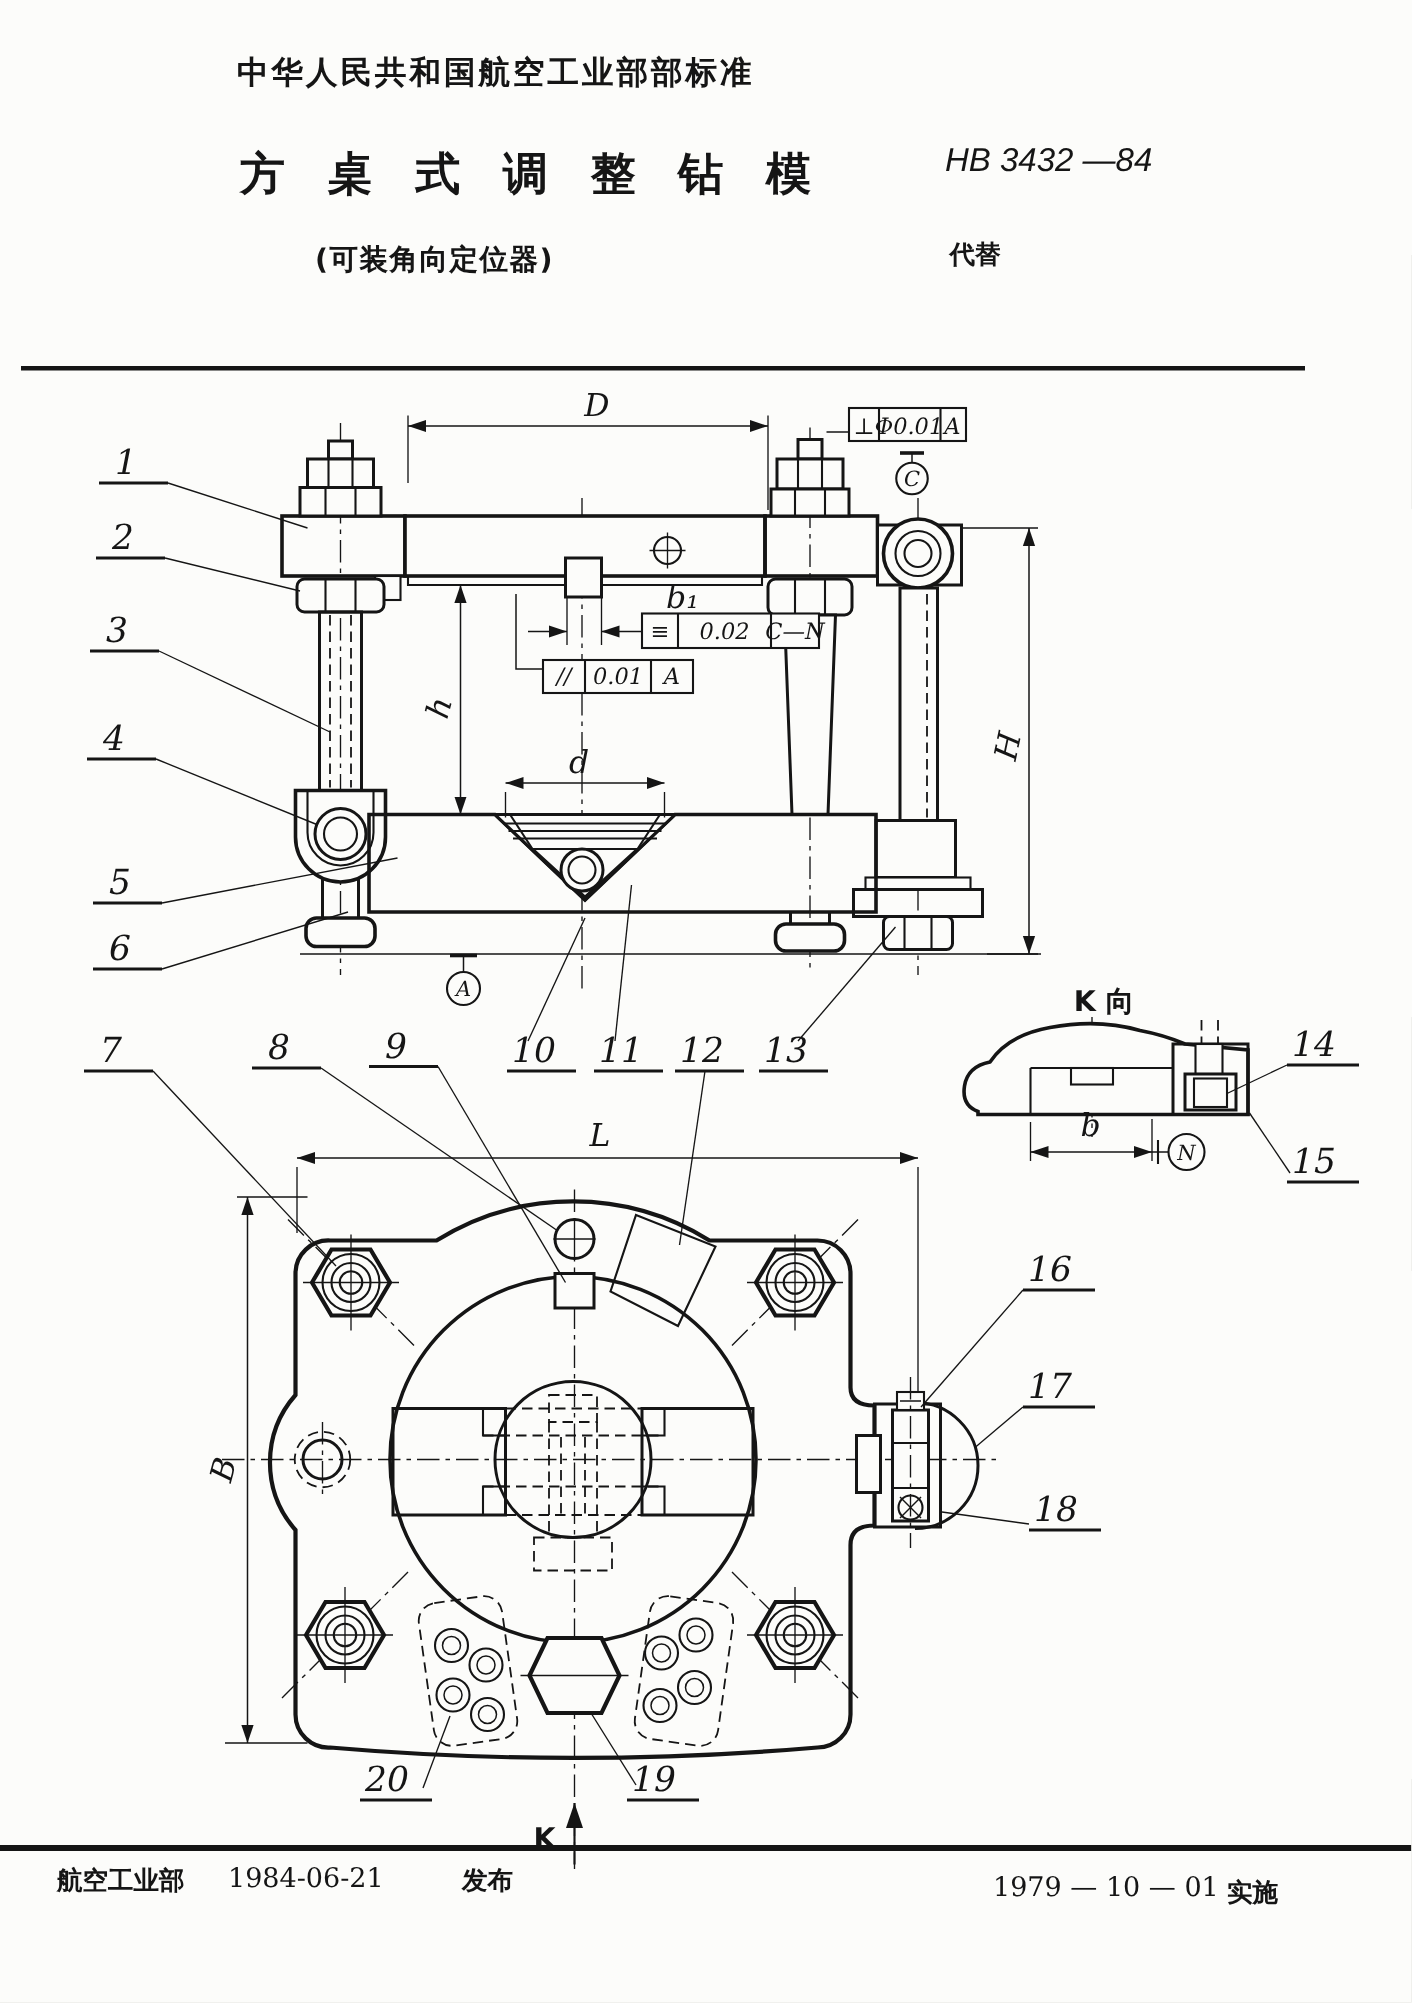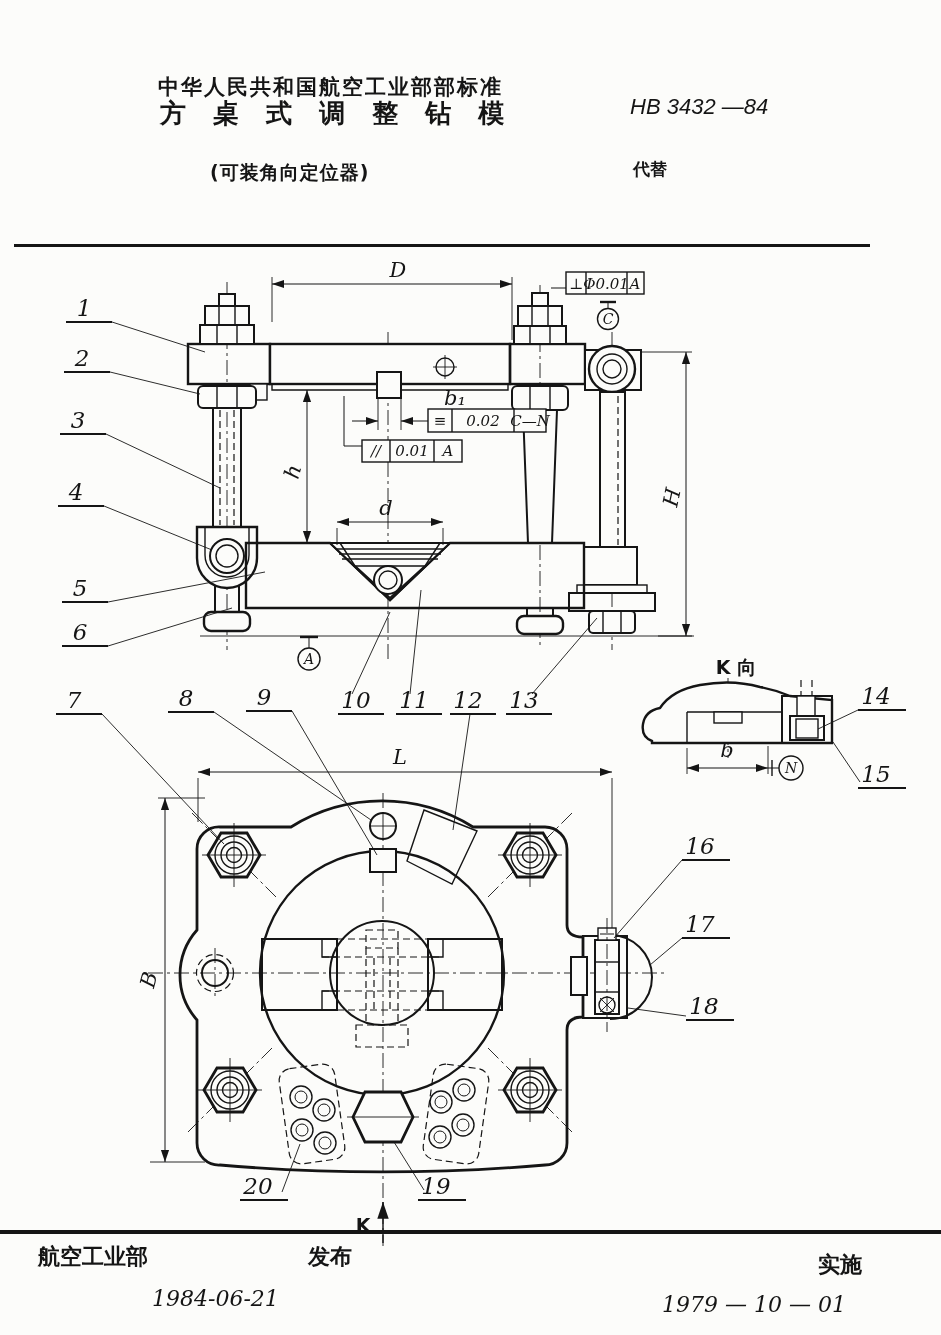--- a/index.html
+++ b/index.html
@@ -1,28 +1,28 @@
 <!DOCTYPE html>
 <html><head>
 <meta charset="utf-8">
 <style>
   html,body{margin:0;padding:0;background:#e8e8e4;}
   .page{position:relative;width:941px;height:1335px;background:#fcfcfa;overflow:hidden;
         font-family:"DejaVu Sans",sans-serif;color:#151515;}
   .abs{position:absolute;white-space:nowrap;}
-  .std-org{left:158px;top:34px;font-size:21px;font-weight:bold;letter-spacing:2px;margin-top:39px;}
-  .doc-title{left:160px;top:96px;font-size:26px;font-weight:bold;letter-spacing:9px;}
+  .std-org{left:158px;top:34px;font-size:21px;font-weight:bold;letter-spacing:2px;}
+  .doc-title{left:160px;top:96px;font-size:30px;font-weight:bold;letter-spacing:9px;}
   .doc-subtitle{left:210px;top:160px;font-size:19px;font-weight:bold;letter-spacing:1px;}
   .std-no{left:630px;top:94px;font-size:22px;font-style:italic;font-family:Liberation Sans, sans-serif;}
   .replaces{left:633px;top:158px;font-size:17px;font-weight:bold;}
   .rule{position:absolute;background:#151515;}
   .hr-head{left:14px;top:244px;width:856px;height:3px;}
   .hr-foot{left:0px;top:1230px;width:941px;height:4px;}
-  .ft{font-size:22px;font-weight:bold;}
-  .ft-date{font-family:"DejaVu Serif",serif;font-style:italic;font-weight:normal;font-size:22px;margin-top:44px;}
+  .ft{font-size:17px;font-weight:bold;}
+  .ft-date{font-family:"DejaVu Serif",serif;font-weight:normal;font-size:18px;}
   svg{position:absolute;left:0;top:0;}
   svg text{fill:#151515;}
   .t-num{font:italic 23px "DejaVu Serif",serif;}
   .t-dim{font:italic 21px "DejaVu Serif",serif;}
   .t-fcf{font:italic 15px "DejaVu Serif",serif;}
   .t-dat{font:italic 14px "DejaVu Serif",serif;}
   .t-cjk{font:bold 19px "DejaVu Sans",sans-serif;}
   .s1{stroke:#151515;stroke-width:1;fill:none;}
   .s14{stroke:#151515;stroke-width:1.4;fill:none;}
   .s2{stroke:#151515;stroke-width:2;fill:none;}

